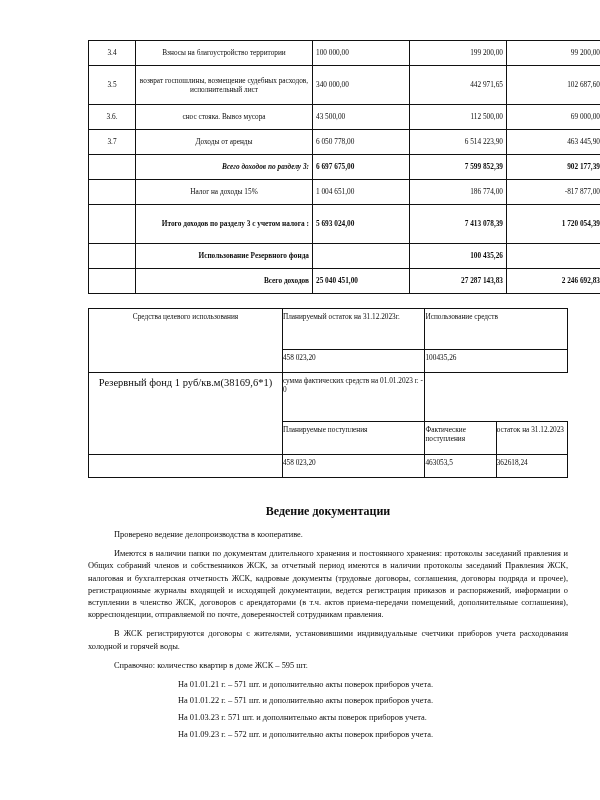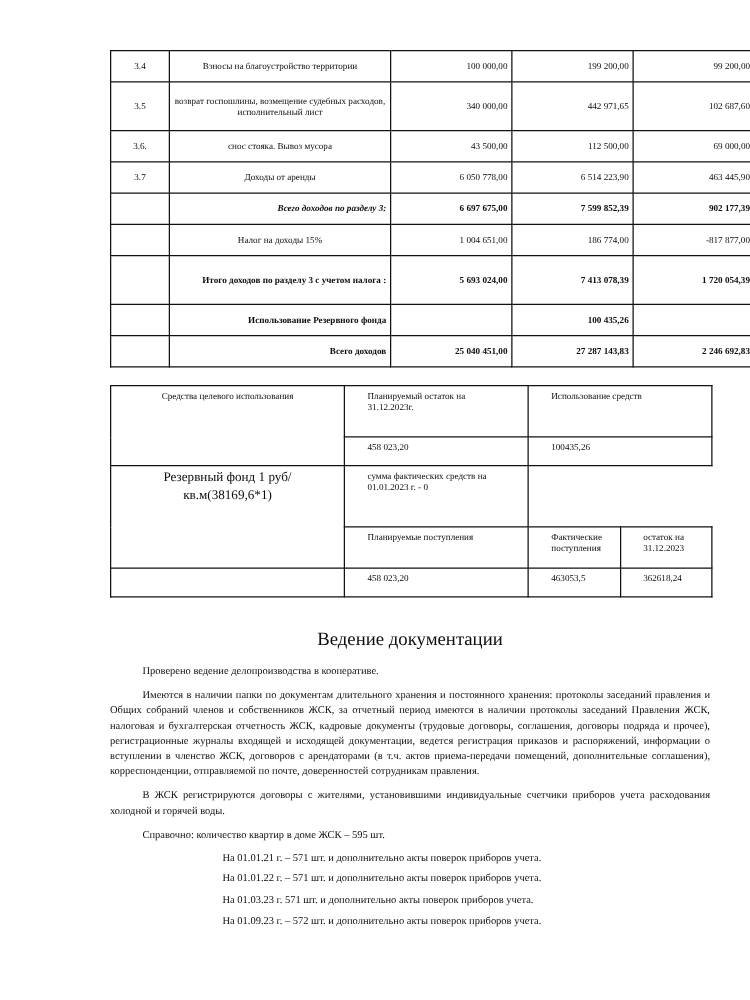--- a/index.html
+++ b/index.html
@@ -32,60 +32,60 @@
   table.fin td {
     border: 1px solid #111;
     font-size: 7.3px;
     line-height: 1.25;
     padding: 2px 3px;
     vertical-align: middle;
     font-family: "Liberation Serif", serif;
   }
   .c-num { width: 40px; text-align: center; }
   .c-name { width: 170px; }
-  .c-v1 { width: 90px; text-align: right; padding-right: 8px; }
+  .c-v1 { width: 90px; text-align: left; padding-right: 8px; }
   .c-v2 { width: 90px; text-align: right; padding-right: 8px; }
   .c-v3 { width: 90px; text-align: right; padding-right: 8px; }
   .bold { font-weight: bold; }
   .ital { font-style: italic; }
   .center { text-align: center; }
   .right { text-align: right; }
   .nb { border: none !important; }
   .tall { height: 34px; }
   .mid { height: 20px; }
 
   table.res {
     border-collapse: collapse;
     width: 480px;
     margin-top: 14px;
     table-layout: fixed;
   }
   table.res td {
     border: 1px solid #111;
     font-size: 7.3px;
     line-height: 1.3;
-    padding: 3px 18px;
+    padding: 3px 0;
     vertical-align: top;
     font-family: "Liberation Serif", serif;
   }
   .r-lab { width: 150px; vertical-align: middle; text-align: center; }
   .r-a { width: 110px; }
   .r-b { width: 110px; }
   .r-c { width: 110px; }
   .hdr { font-size: 8.4px; }
   .valright { padding-right: 6px; }
 
   .doc-section {
     margin-top: 26px;
     width: 480px;
   }
   .sec-title {
     text-align: center;
-    font-weight: normal;
-    font-size: 15px;
+    font-weight: bold;
+    font-size: 12px;
     margin-bottom: 10px;
   }
   p.body {
     font-size: 8.4px;
     line-height: 1.45;
     text-align: justify;
     margin: 0 0 7px 0;
     text-indent: 26px;
   }
   p.sub {

